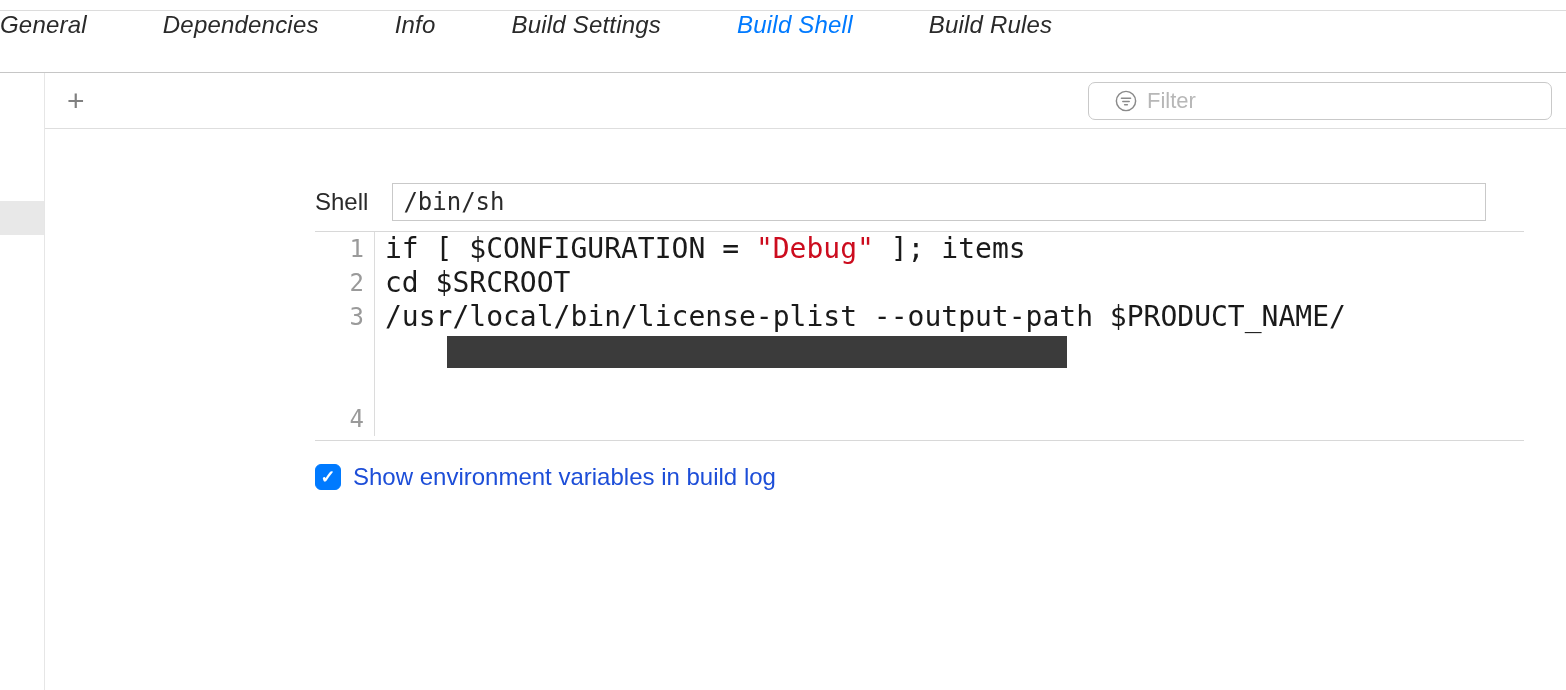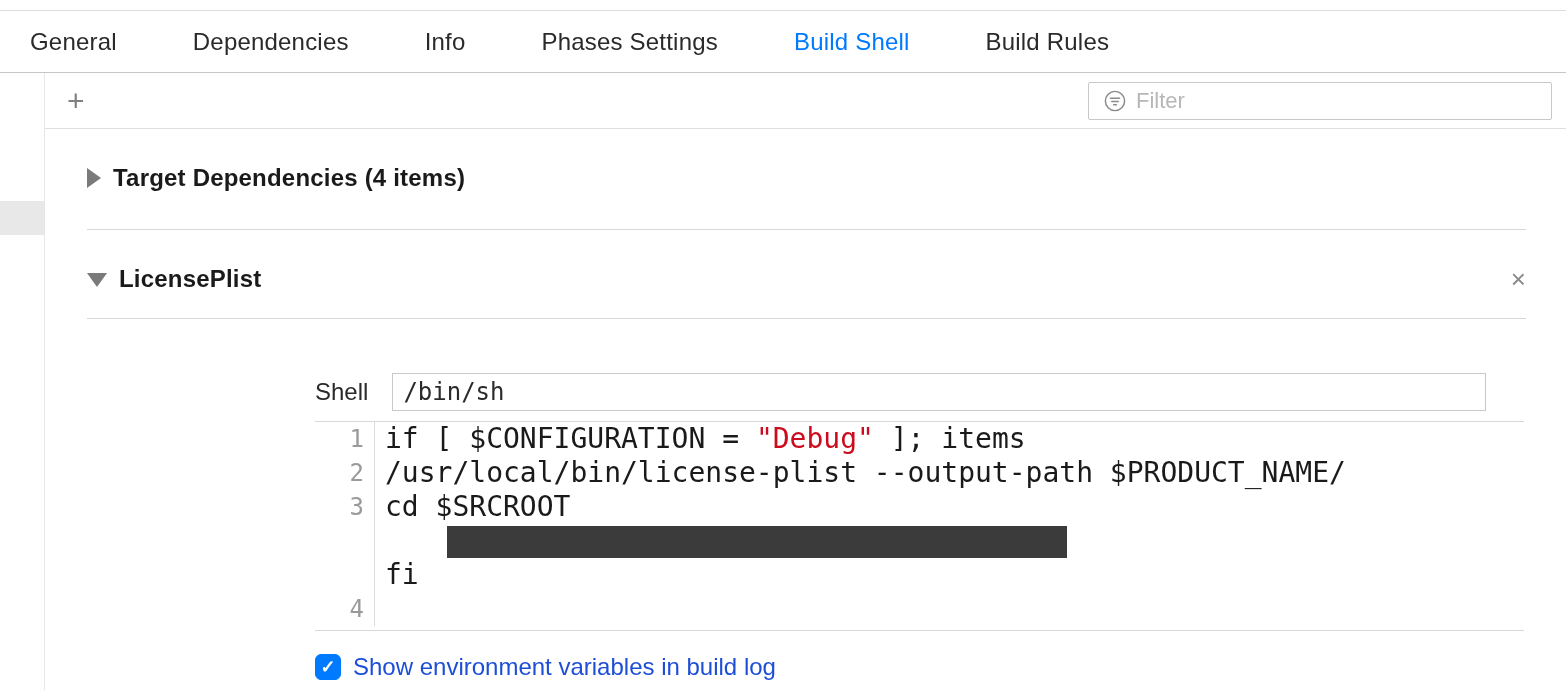--- a/index.html
+++ b/index.html
@@ -19,26 +19,26 @@
 
     .top-border {
       height: 11px;
       border-bottom: 1px solid #dcdcdc;
       background: #fff;
       position: relative;
     }
 
     .tabs-bar {
       display: flex;
-      align-items: center;
+      align-items: flex-start;
       height: 62px;
       border-bottom: 1px solid #c6c6c6;
       background: #fff;
       gap: 76px;
-      padding-left: 30px;
+      font-style: italic;
     }
     .tab {
       font-size: 24px;
       letter-spacing: 0.2px;
       color: #2a2a2a;
       cursor: default;
       white-space: nowrap;
     }
     .tab.active {
       color: #007aff;
@@ -82,22 +82,22 @@
       color: #808080;
       line-height: 1;
     }
     .filter-wrap {
       margin-left: auto;
       display: flex;
       align-items: center;
       width: 464px;
       height: 38px;
       border: 1px solid #c9c9c9;
-      border-radius: 2px;
-      padding: 0 15px;
+      border-radius: 7px;
+      padding: 0 26px;
       gap: 10px;
       background: #fff;
     }
     .filter-icon-svg {
       width: 22px;
       height: 22px;
       flex-shrink: 0;
     }
     .filter-input {
       border: none;
@@ -267,21 +267,21 @@
   </style>
 </head>
 <body>
 
 <div class="top-border"></div>
 
 <div class="tabs-bar">
   <div class="tab">General</div>
   <div class="tab">Dependencies</div>
   <div class="tab">Info</div>
-  <div class="tab">Phases Settings</div>
+  <div class="tab">Build Settings</div>
   <div class="tab active">Build Shell</div>
   <div class="tab">Build Rules</div>
 </div>
 
 <div class="main-wrap">
   <div class="left-gutter">
     <div class="left-highlight"></div>
   </div>
 
   <div class="content">
@@ -291,54 +291,39 @@
         <svg class="filter-icon-svg" viewBox="0 0 24 24">
           <circle cx="12" cy="12" r="10.5" fill="none" stroke="#8a8a8a" stroke-width="1.6"></circle>
           <line x1="7" y1="9" x2="17" y2="9" stroke="#8a8a8a" stroke-width="1.6" stroke-linecap="round"></line>
           <line x1="8.5" y1="12.5" x2="15.5" y2="12.5" stroke="#8a8a8a" stroke-width="1.6" stroke-linecap="round"></line>
           <line x1="10.5" y1="16" x2="13.5" y2="16" stroke="#8a8a8a" stroke-width="1.6" stroke-linecap="round"></line>
         </svg>
         <input class="filter-input" type="text" placeholder="Filter" style="">
       </div>
     </div>
 
-    <div class="phase-section">
-      <div class="phase-header">
-        <span class="disclosure right"></span>
-        <span class="phase-title">Target Dependencies (4 items)</span>
-      </div>
-      <div class="phase-divider"></div>
-
-      <div class="phase-header">
-        <span class="disclosure down"></span>
-        <span class="phase-title">LicensePlist</span>
-        <span class="phase-remove">×</span>
-      </div>
-      <div class="phase-divider thin"></div>
-    </div>
 
     <div class="script-block">
       <div class="shell-row">
         <span class="shell-label">Shell</span>
         <input class="shell-input" type="text" value="/bin/sh" style="">
       </div>
 
       <div class="code-area">
         <div class="code-gutter">
           <div>1</div>
           <div>2</div>
           <div class="line3">3</div>
           <div>4</div>
         </div>
         <div class="code-body">
           <div class="line h34"><span>if [ $CONFIGURATION = </span><span class="kw-string">"Debug"</span><span> ]; items</span></div>
+          <div class="line h34"><span>cd $SRCROOT</span></div>
           <div class="line h34"><span>/usr/local/bin/license-plist --output-path $PRODUCT_NAME/</span></div>
-          <div class="line h34"><span>cd $SRCROOT</span></div>
           <div class="line h34"><span class="redacted"></span></div>
-          <div class="line h34"><span>fi</span></div>
         </div>
       </div>
       <div class="code-bottom-border"></div>
 
       <div class="check-row">
         <div class="checkbox checked">
           <span class="checkmark">✓</span>
         </div>
         <span class="check-label">Show environment variables in build log</span>
       </div>

